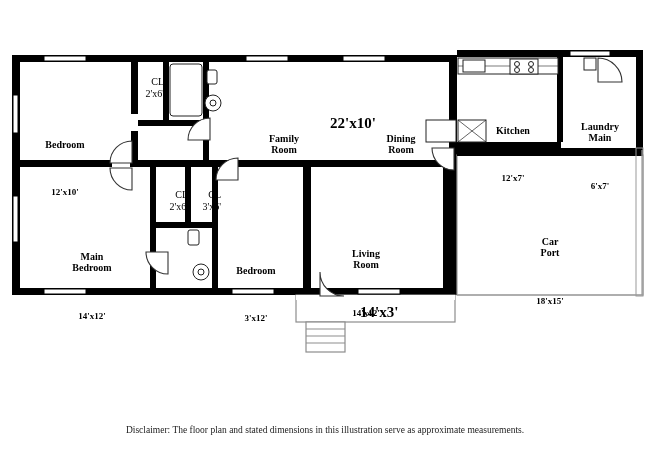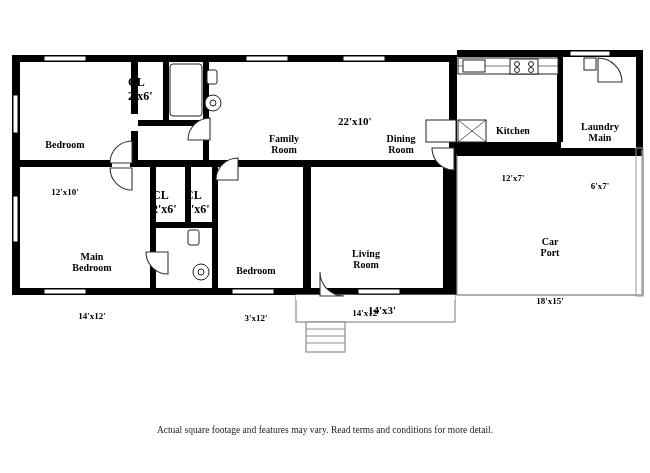--- a/index.html
+++ b/index.html
@@ -27,35 +27,34 @@
     font-weight: bold;
     color: #000000;
     line-height: 1.15;
     white-space: pre;
     pointer-events: none;
   }
   .rl-name { font-size: 10px; }
   .rl-dim  { font-size: 9px; }
   .cl-label {
     position: absolute;
-    text-align: left;
-    font-family: "Liberation Serif", serif;
-    font-weight: bold;
-    font-size: 12px;
+    text-align: right;
+    font-family: "Liberation Serif", serif;
+    font-weight: normal;
+    font-size: 10px;
     line-height: 1.15;
     color: #000;
     white-space: pre;
   }
   .big-dim {
     position: absolute;
     font-family: "Liberation Serif", serif;
     font-weight: bold;
-    font-size: 11px;
+    font-size: 15px;
     color: #000;
-    margin-left: 8px;
   }
   .disclaimer {
     position: absolute;
     left: 0;
     top: 424px;
     width: 650px;
     text-align: center;
     font-family: "Liberation Serif", serif;
     font-size: 9.5px;
     color: #222;
@@ -262,14 +261,14 @@
 2'x6'</div>
 <div class="cl-label" style="left:152px; top:189px; width:36px;">CL
 2'x6'</div>
 <div class="cl-label" style="left:185px; top:189px; width:36px;">CL
 3'x6'</div>
 
 <div class="big-dim" style="left:330px; top:115px;">22'x10'</div>
 <div class="big-dim" style="left:360px; top:304px;">14'x3'</div>
 
 <div class="disclaimer">
-  <div>Actual square footage and features may vary. Read terms and conditions for more detail.</div>
+  <div>Disclaimer: The floor plan and stated dimensions in this illustration serve as approximate measurements.</div>
 </div>
 
 </body></html>

